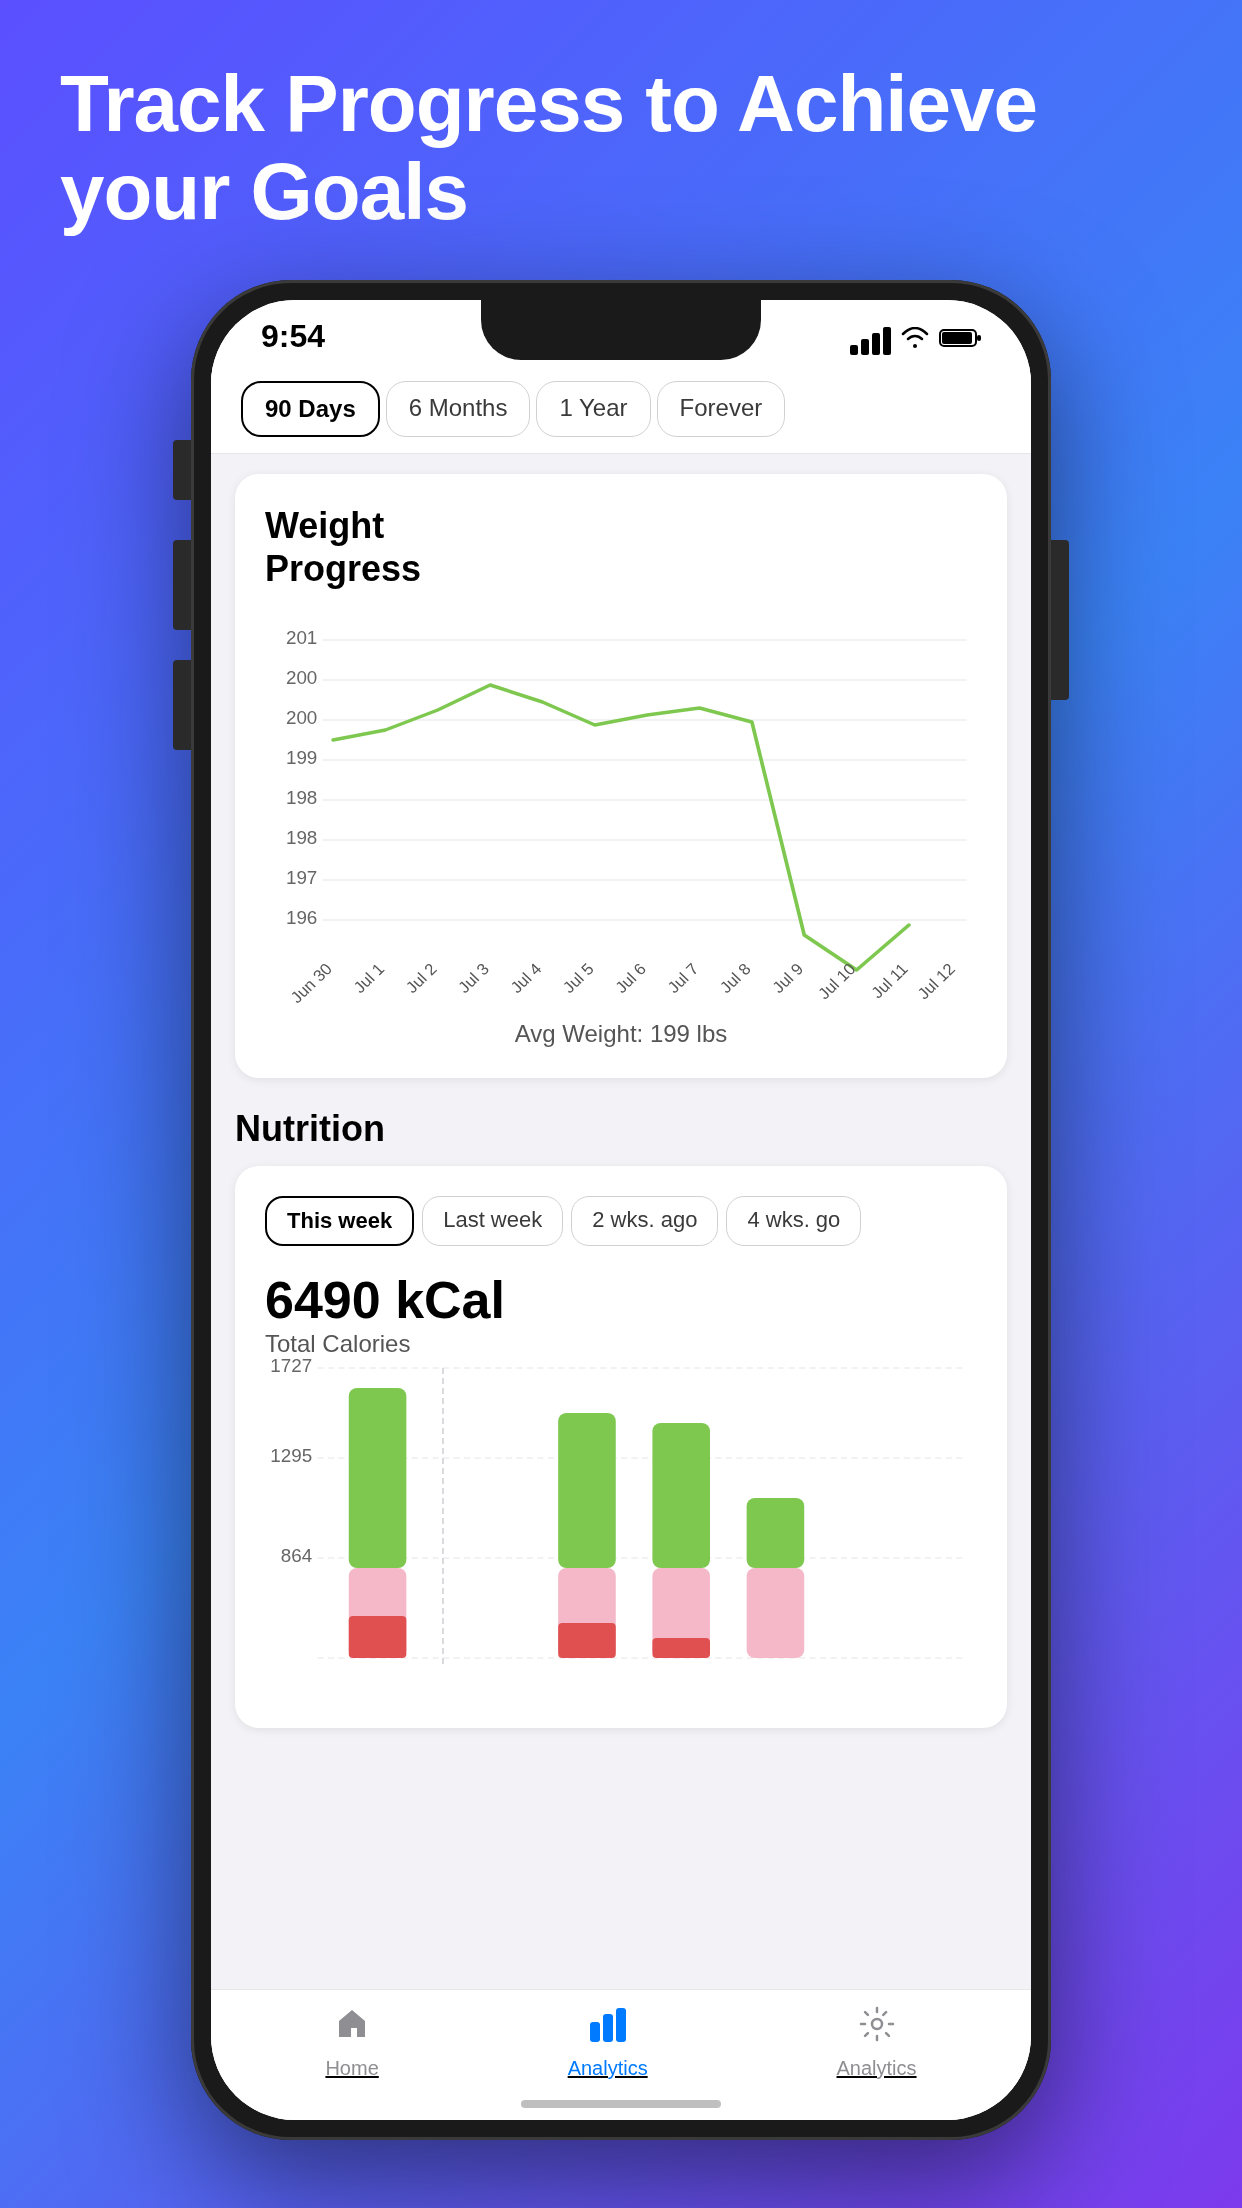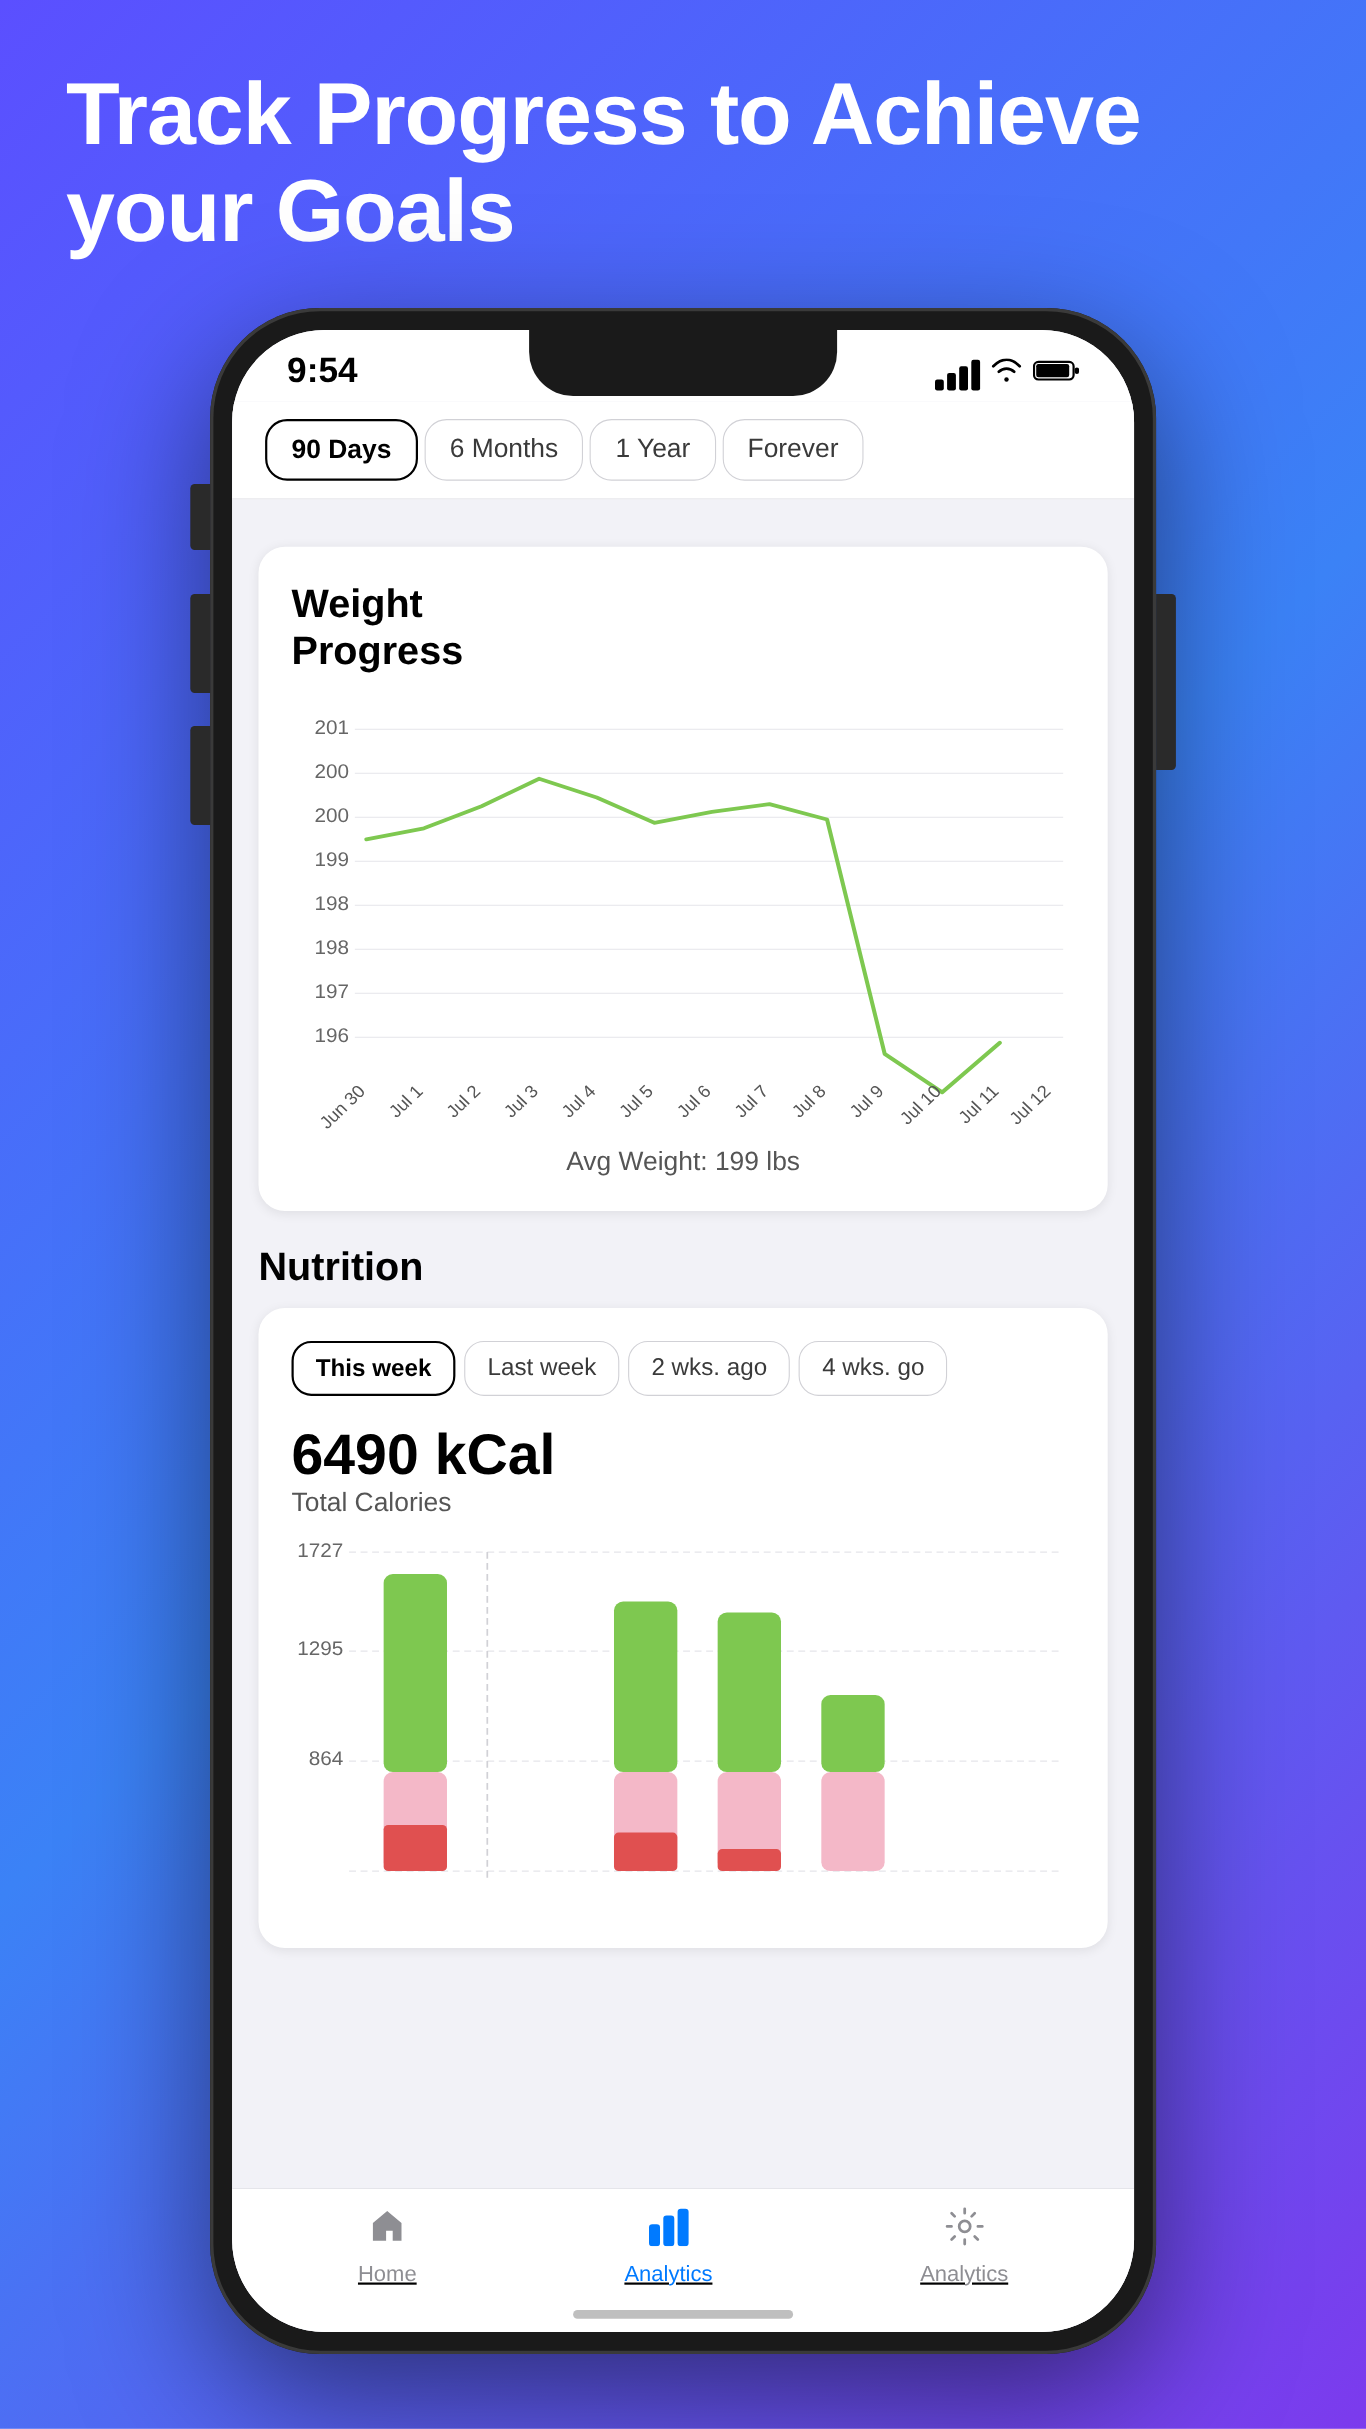--- a/index.html
+++ b/index.html
@@ -94,21 +94,20 @@
       color: #000;
     }
 
     
     .screen-content {
       height: calc(100% - 0px);
       background: #f2f2f7;
       overflow: hidden;
       display: flex;
       flex-direction: column;
-      gap: 23px;
     }
 
     
     .period-tabs {
       display: flex;
       gap: 6px;
       padding: 16px 30px;
       background: white;
       border-bottom: 1px solid #e5e5ea;
     }
@@ -219,21 +218,20 @@
 
     .calories-big {
       font-size: 52px;
       font-weight: 700;
       color: #000;
     }
 
     .calories-label {
       font-size: 24px;
       color: #555;
-      margin-bottom: 20px;
     }
 
     
     .bar-chart {
       position: relative;
       width: 100%;
       height: 340px;
     }
 
     .bar-chart svg {

